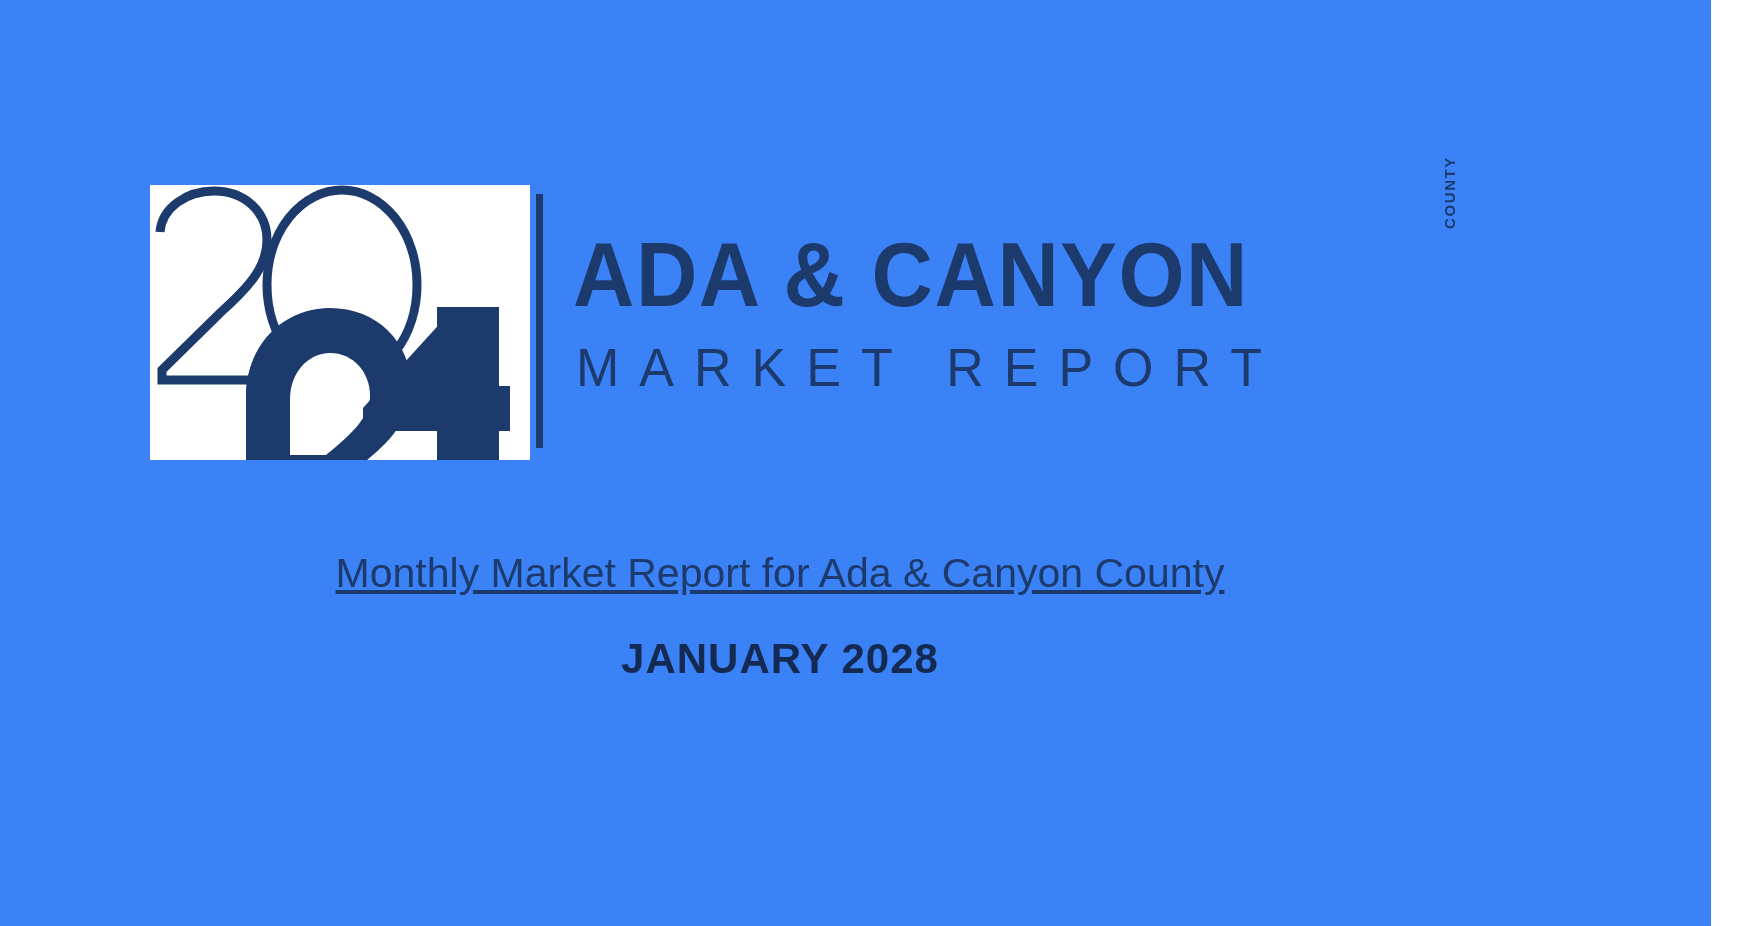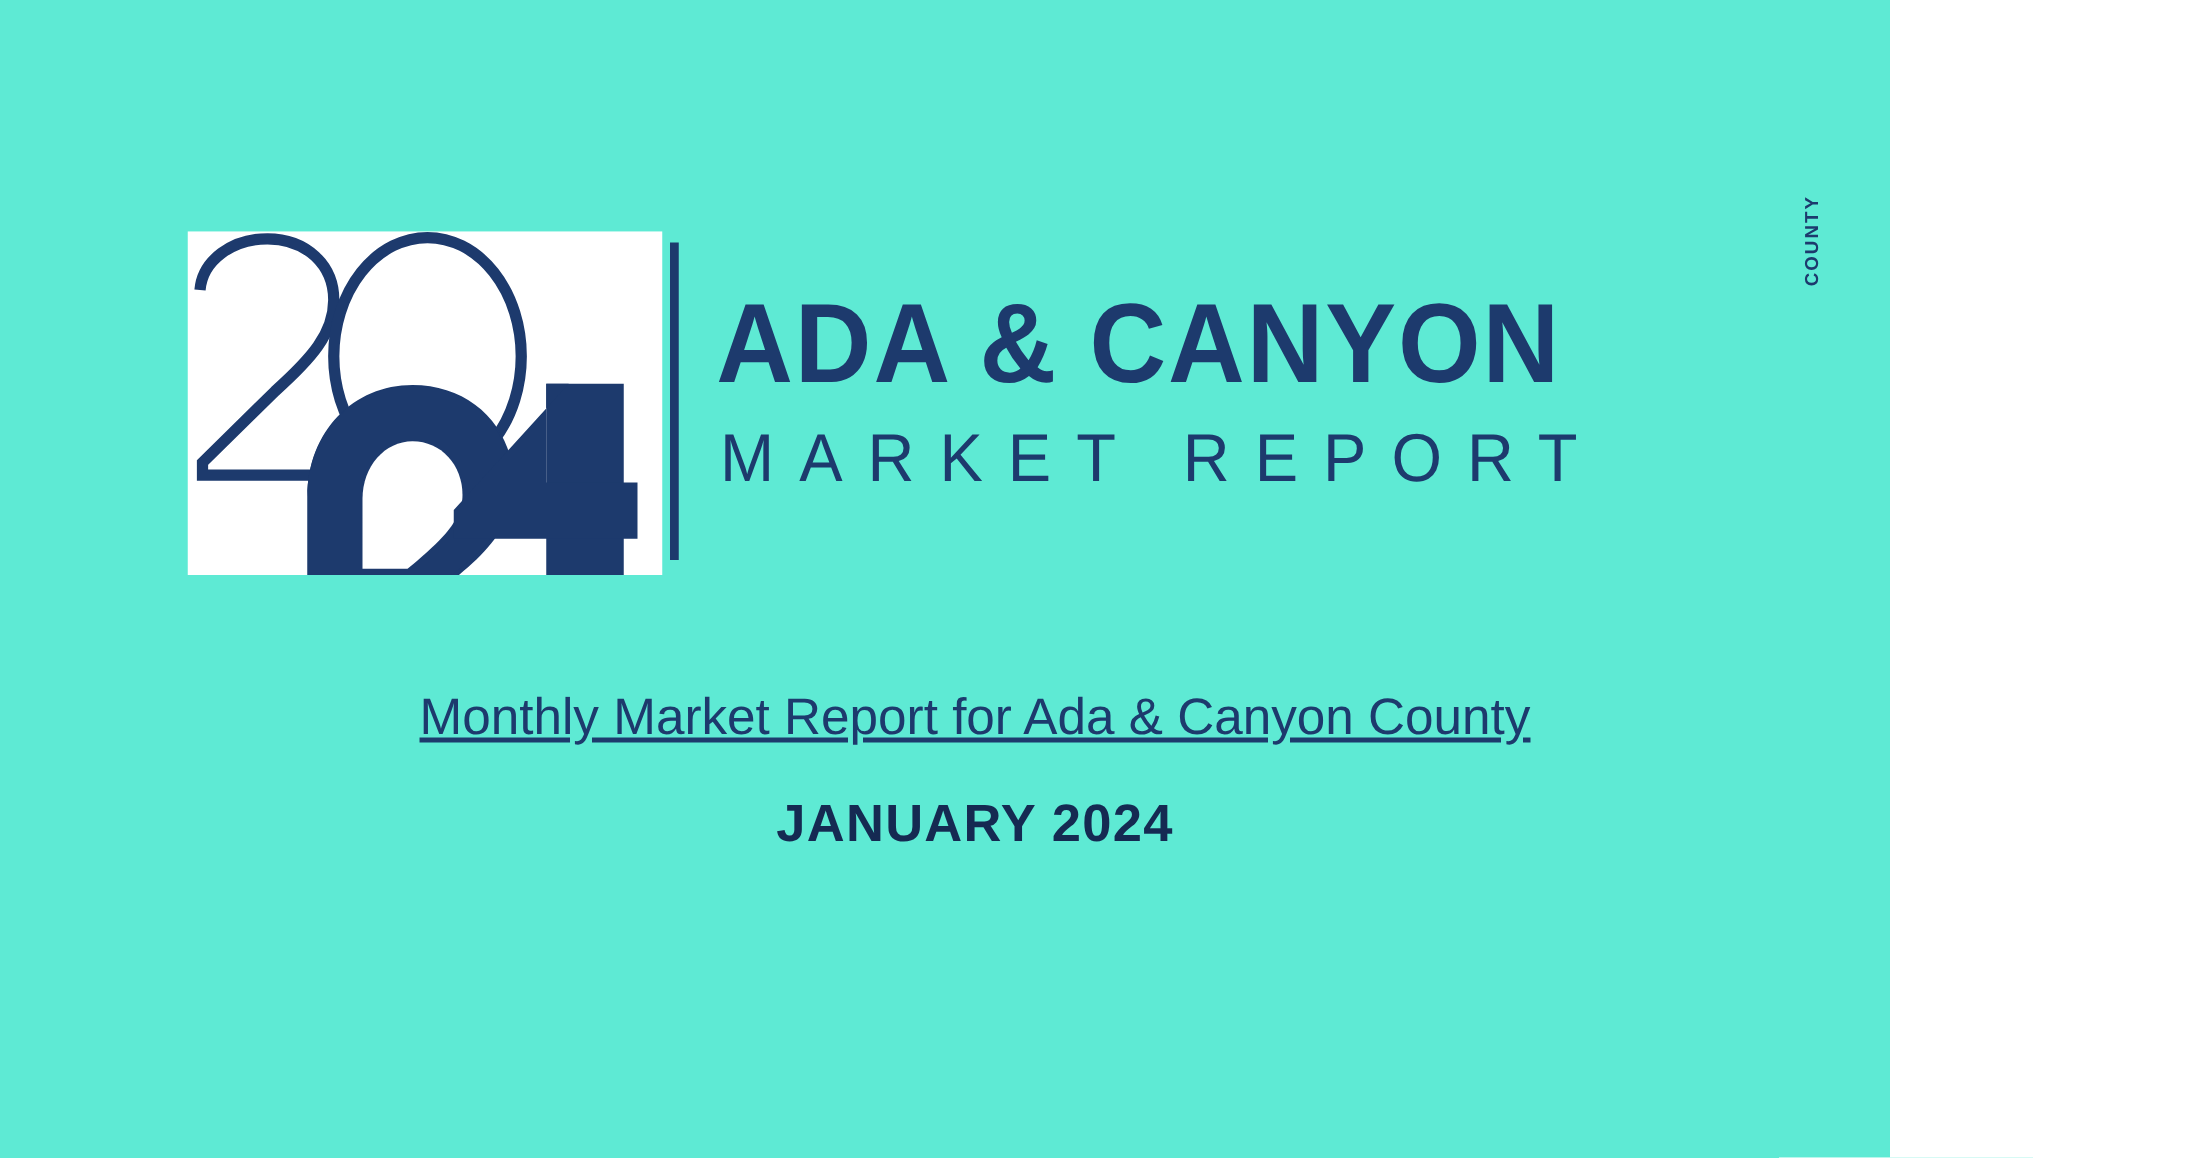--- a/index.html
+++ b/index.html
@@ -11,23 +11,23 @@
   body {
     width: 1760px;
     height: 926px;
     overflow: hidden;
     font-family: "Liberation Sans", sans-serif;
     -webkit-font-smoothing: antialiased;
   }
 
   .page {
     position: relative;
-    width: 1512px;
+    width: 1711px;
     height: 926px;
-    background: #5eead4;
+    background: #3b82f6;
   }
 
   
   .logo-lockup {
     position: absolute;
     left: 150px;
     top: 185px;
     width: 1420px;
     height: 275px;
   }
@@ -222,16 +222,16 @@
       <div class="wordmark-row">
         <span class="wordmark-main">ADA &amp; CANYON</span>
       </div>
       <span class="wordmark-county">COUNTY</span>
       <div class="wordmark-sub">MARKET REPORT</div>
     </div>
   </div>
 
   <div class="subtitle-block">
     <div class="subtitle-line">Monthly Market Report for Ada &amp; Canyon County</div>
-    <div class="report-month">JANUARY 2024</div>
+    <div class="report-month">JANUARY 2028</div>
   </div>
 
 </div>
 
 </body></html>

